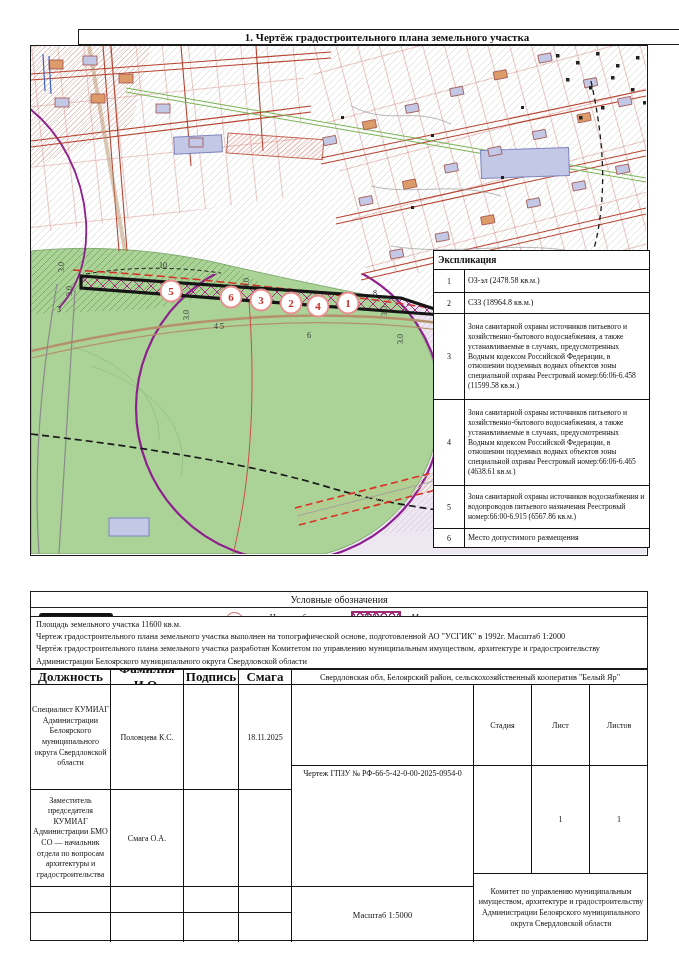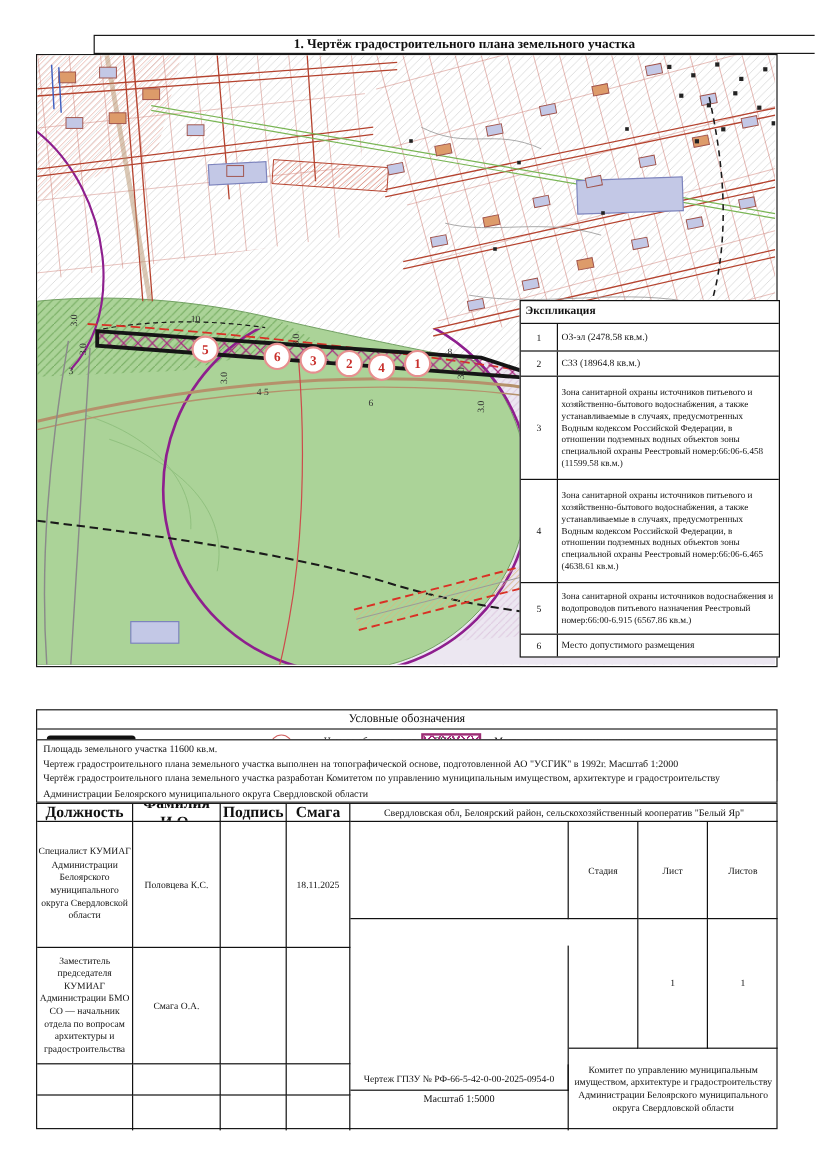--- a/index.html
+++ b/index.html
@@ -27,21 +27,21 @@
   .sym-szz{position:absolute;left:8px;top:41px;width:66px;height:16px;border:2px dashed #222;border-radius:4px;
     background:repeating-linear-gradient(45deg,#fdfdfd 0 3.5px,#9a9a9a 3.5px 4.5px);}
   .sym-oz{position:absolute;left:155px;top:41px;width:50px;height:17px;border:2px dashed #d33;border-radius:4px;
     background:repeating-linear-gradient(45deg,#f8eed2 0 3.5px,#ddc08a 3.5px 4.5px);}
   
   .notes{left:30px;top:616px;width:618px;height:53px;background:#fff;padding:2px 5px;font-size:8.3px;line-height:12.2px;z-index:5;}
   
   .tb{left:30px;top:669px;width:618px;height:272px;background:#fff;z-index:5;}
   .cell{position:absolute;box-sizing:border-box;border-right:1px solid #111;border-bottom:1px solid #111;font-size:8px;display:flex;align-items:center;justify-content:center;text-align:center;overflow:hidden;}
   .cell.hdr{font-weight:bold;font-size:13px;}
-  .cell.topv{align-items:flex-end;margin-top:22px;}
+  .cell.topv{align-items:flex-start;}
   .pl{line-height:10.6px;padding:2px 1px;}
 </style>
 </head>
 <body>
 
 <div class="page">
 
   <div class="abs bx title-bar">
     <span>1. Чертёж градостроительного плана земельного участка</span>
   </div>

